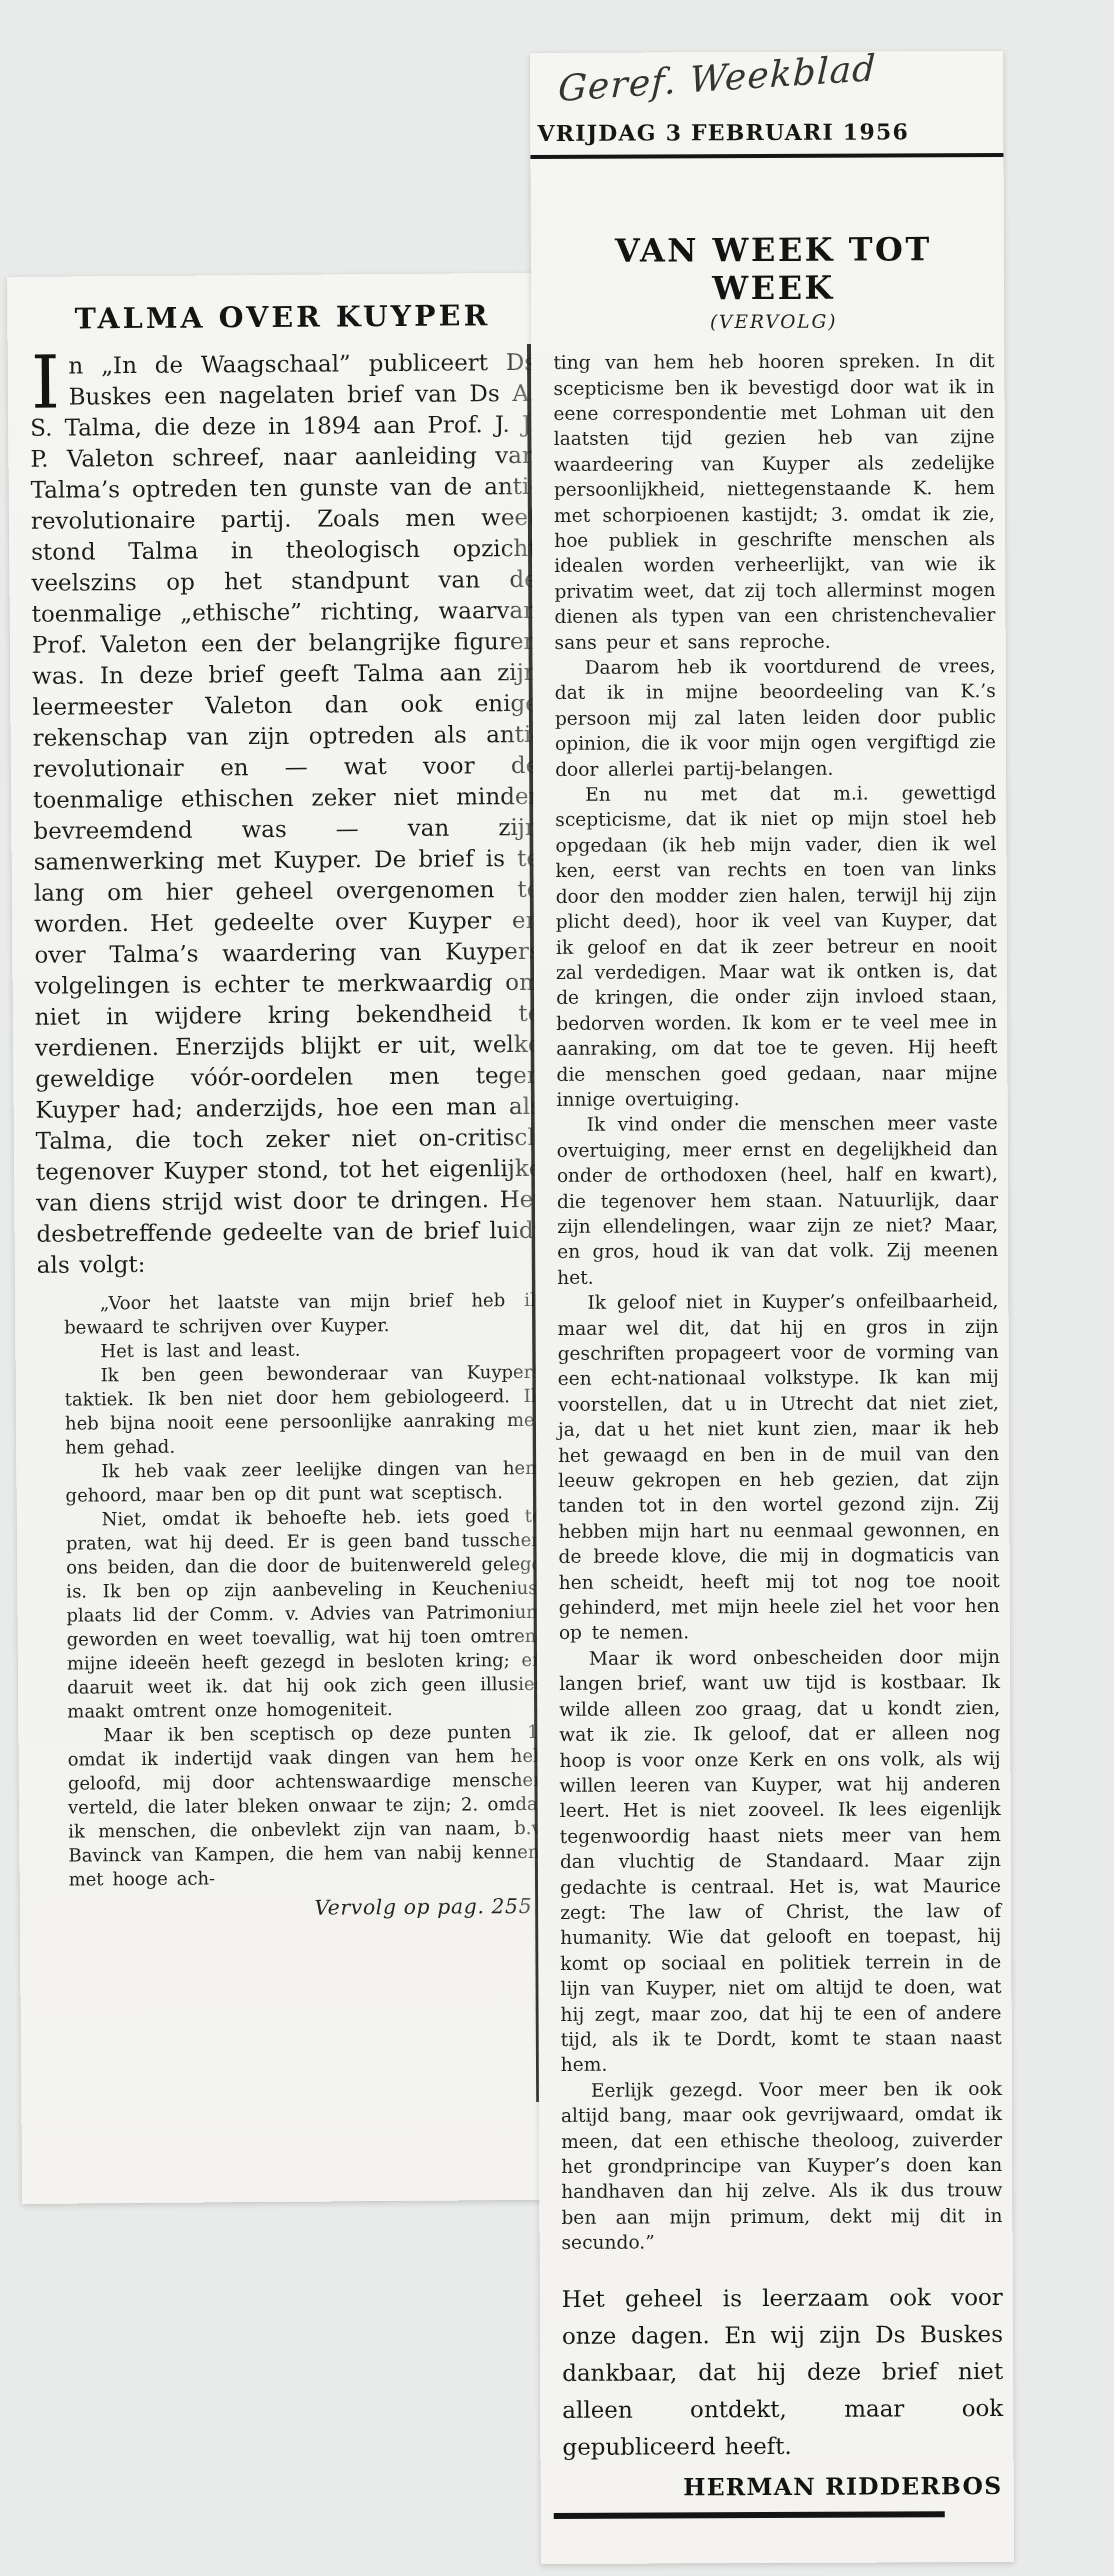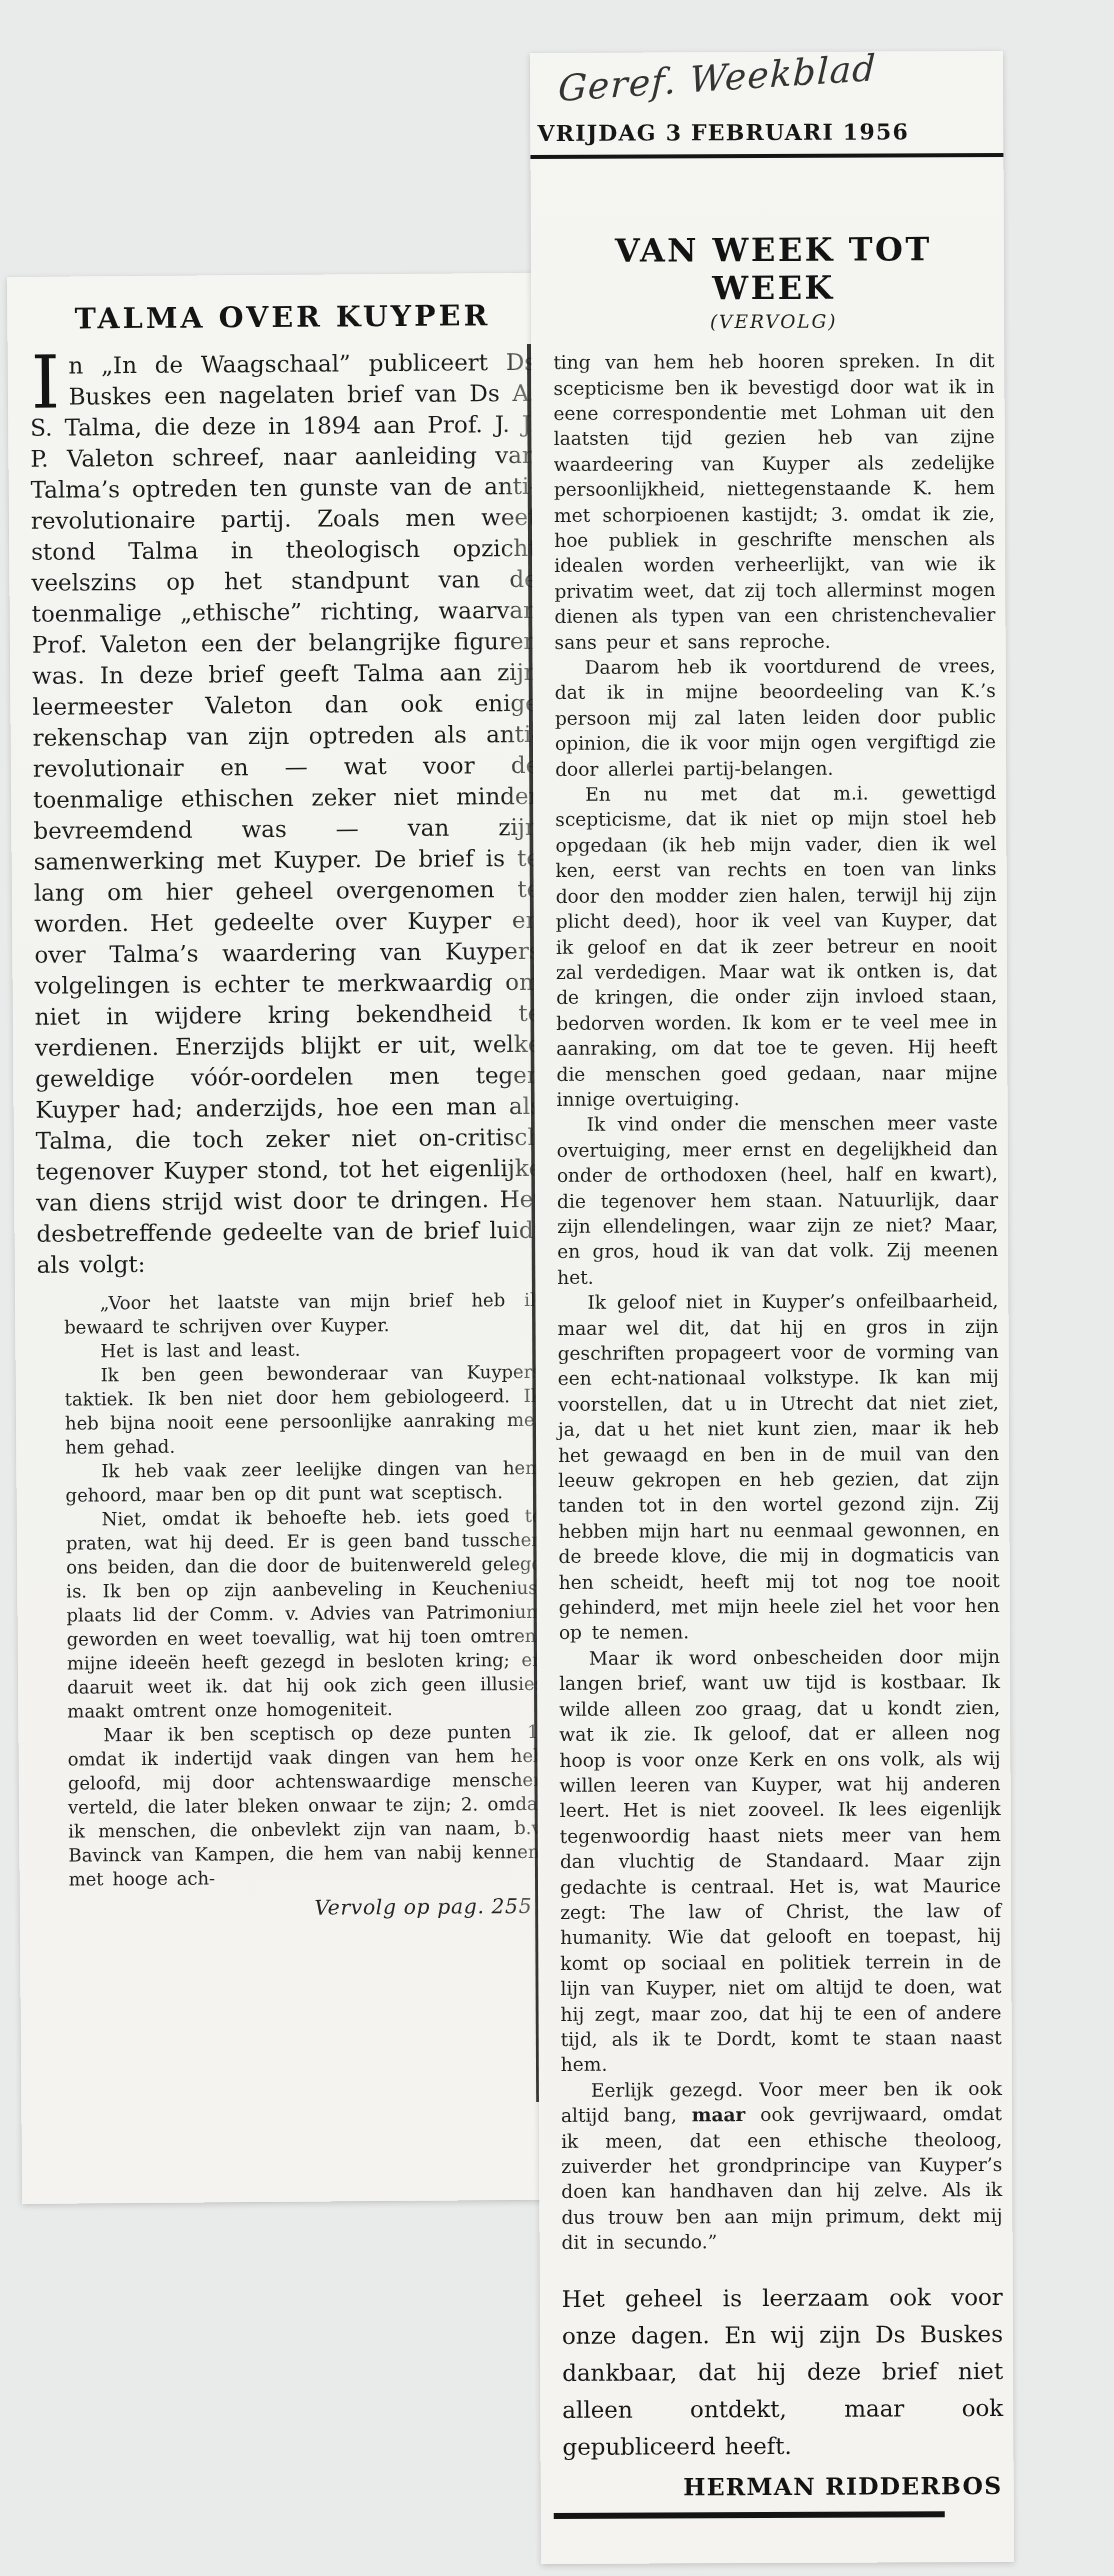--- a/index.html
+++ b/index.html
@@ -161,21 +161,21 @@
     font-size: 23.5px;
     letter-spacing: 1.2px;
     color: #131313;
   }
   .bottom-rule {
     margin: 11px 0 0 -8.7px;
     width: 391px;
     height: 5.6px;
     background: #141414;
   }
-  b.inline-bold { font-weight: bold; margin-top: 8px; }
+  b.inline-bold { font-weight: normal; margin-top: 8px; }
 </style>
 </head>
 <body>
 
 <div class="stage">
 
   <div class="paper left-clip">
     <div class="left-title">TALMA OVER KUYPER</div>
     <div class="left-body">
       <span class="dropcap">I</span><span>n „In de Waagschaal” publiceert Ds Buskes een nagelaten brief van Ds A. S. Talma, die deze in 1894 aan Prof. J. J. P. Valeton schreef, naar aanleiding van Talma’s optreden ten gunste van de anti-revolutionaire partij. Zoals men weet stond Talma in theologisch opzicht veelszins op het standpunt van de toenmalige „ethische” richting, waarvan Prof. Valeton een der belangrijke figuren was. In deze brief geeft Talma aan zijn leermeester Valeton dan ook enige rekenschap van zijn optreden als anti-revolutionair en — wat voor de toenmalige ethischen zeker niet minder bevreemdend was — van zijn samenwerking met Kuyper. De brief is te lang om hier geheel overgenomen te worden. Het gedeelte over Kuyper en over Talma’s waardering van Kuypers volgelingen is echter te merkwaardig om niet in wijdere kring bekendheid te verdienen. Enerzijds blijkt er uit, welke geweldige vóór-oordelen men tegen Kuyper had; anderzijds, hoe een man als Talma, die toch zeker niet on-critisch tegenover Kuyper stond, tot het eigenlijke van diens strijd wist door te dringen. Het desbetreffende gedeelte van de brief luidt als volgt:</span>

